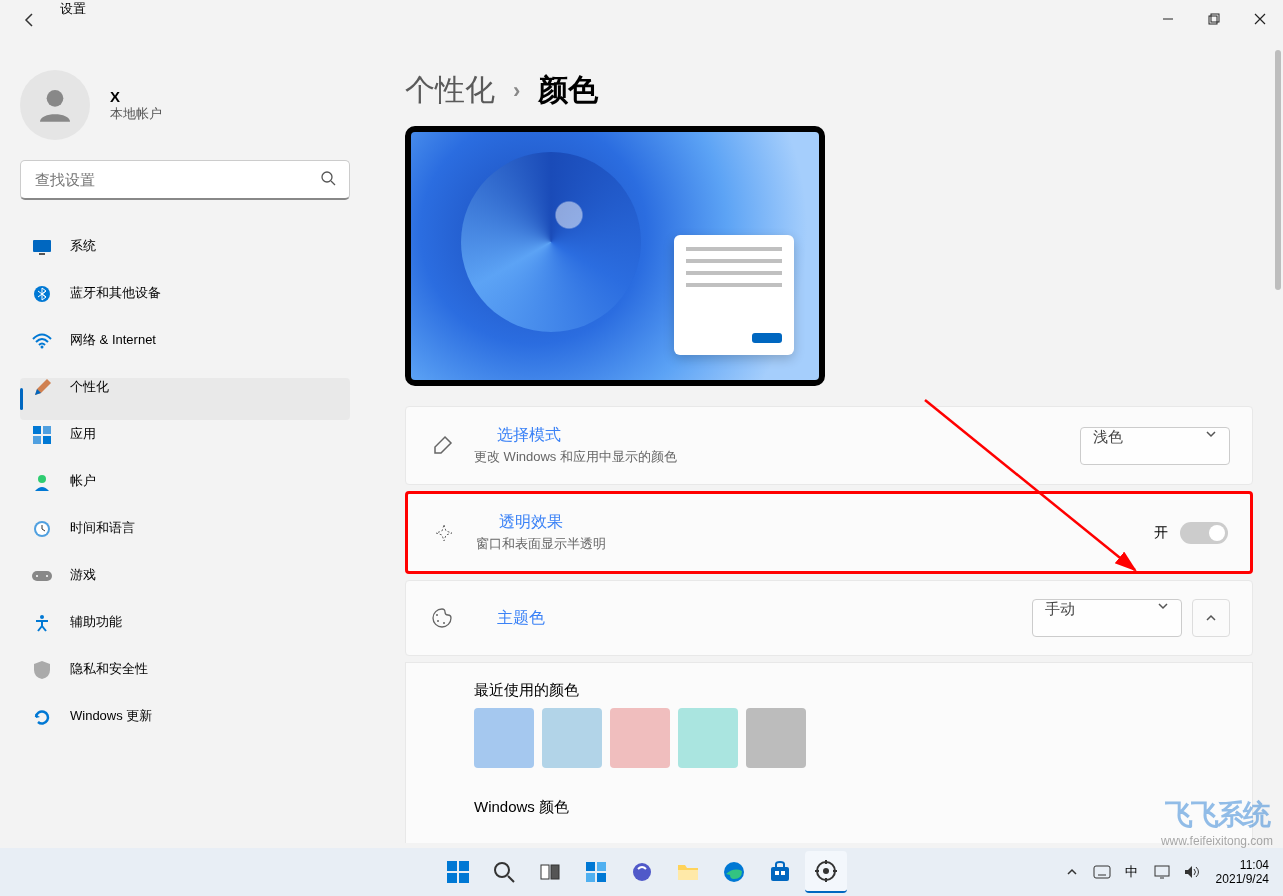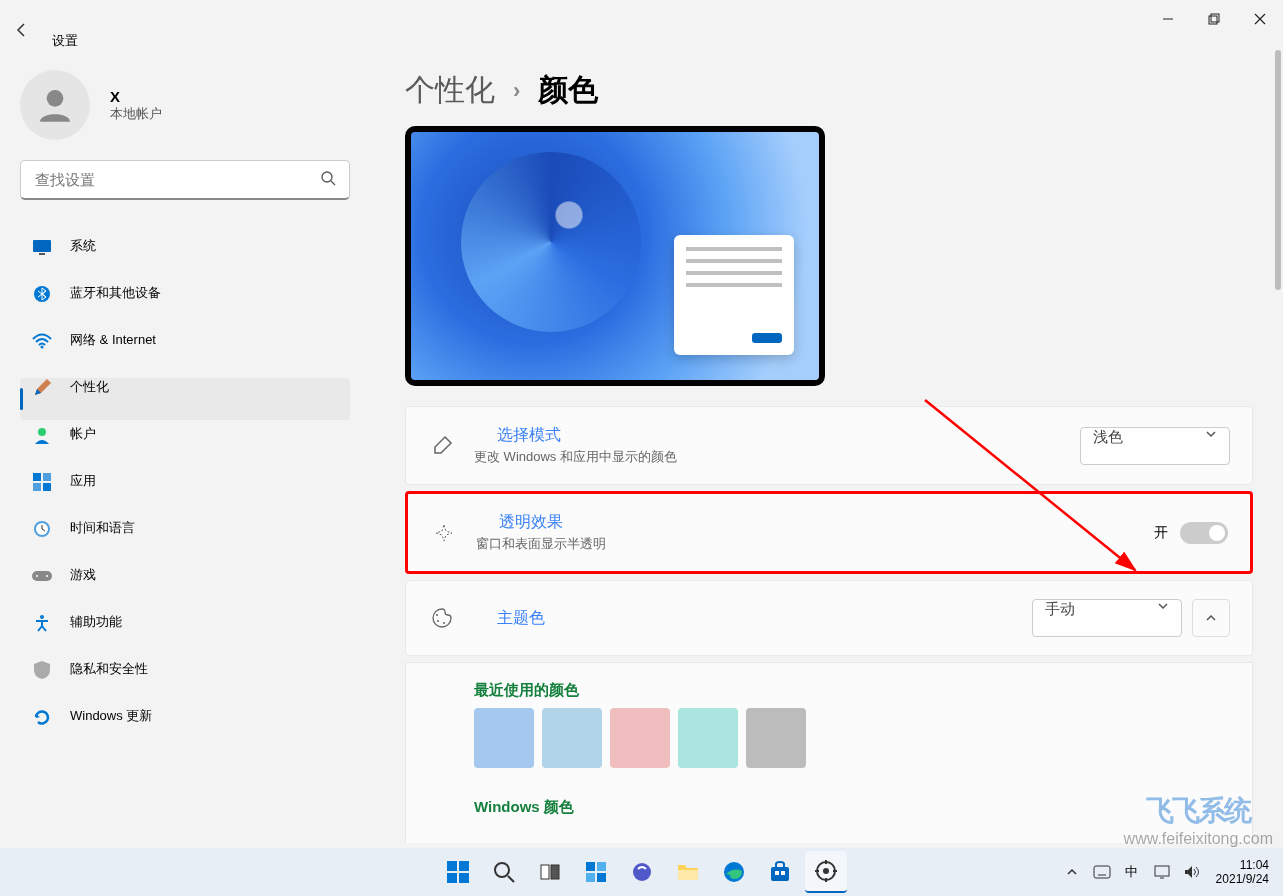--- a/index.html
+++ b/index.html
@@ -1,19 +1,19 @@
 <!DOCTYPE html>
 <html><head>
 <meta charset="utf-8">
 <style>
 * { box-sizing: border-box; margin: 0; padding: 0; font-family: "Microsoft YaHei", "Segoe UI", sans-serif; }
 body { width: 1283px; height: 896px; background: #f3f3f3; overflow: hidden; position: relative; }
 
 
-.titlebar { height: 50px; display: flex; align-items: flex-end; padding: 0 2px; }
+.titlebar { height: 50px; display: flex; align-items: flex-start; padding: 0 10px; }
 .back-btn { width: 40px; height: 40px; display: flex; align-items: center; justify-content: center; cursor: pointer; }
 .title-text { font-size: 13px; margin-left: 10px; }
 .win-controls { position: absolute; top: 0; right: 0; display: flex; }
 .win-btn { width: 46px; height: 38px; display: flex; align-items: center; justify-content: center; cursor: pointer; }
 
 
 .main { display: flex; height: calc(100% - 50px - 48px); }
 .sidebar { width: 370px; padding: 20px 20px 0 20px; flex-shrink: 0; }
 .content { flex: 1; padding: 20px 30px 0 35px; position: relative; }
 
@@ -60,21 +60,21 @@
 
 .dropdown { min-width: 150px; height: 38px; border: 1px solid #ccc; background: #fefefe; border-radius: 4px; padding: 0 12px; display: flex; justify-content: space-between; cursor: pointer; font-size: 15px; color: #444; }
 .toggle-wrap { display: flex; align-items: center; gap: 12px; }
 .toggle-label { font-size: 14px; }
 .toggle { width: 48px; height: 22px; background: #ccc; border-radius: 11px; position: relative; cursor: pointer; }
 .toggle::after { content: ""; position: absolute; right: 3px; top: 3px; width: 16px; height: 16px; background: #fff; border-radius: 50%; }
 .expand-btn { width: 38px; height: 38px; border: 1px solid #ddd; border-radius: 4px; display: flex; align-items: center; justify-content: center; margin-left: 10px; cursor: pointer; }
 
 
 .color-section { background: #fbfbfb; border: 1px solid #e8e8e8; border-left: 1px solid #e8e8e8; border-right: 1px solid #e8e8e8; border-bottom: none; padding: 18px 22px 18px 68px; }
-.section-label { font-size: 15px; color: #15803d; margin-bottom: 8px; font-weight: bold; }
+.section-label { font-size: 15px; color: #000000; margin-bottom: 8px; }
 .swatches { display: flex; gap: 8px; }
 .swatch { width: 60px; height: 60px; border-radius: 4px; }
 
 
 .arrow-svg { position: absolute; top: 340px; left: 545px; pointer-events: none; z-index: 5; }
 
 
 .scrollbar { position: absolute; right: 2px; top: 0; width: 6px; height: 240px; background: #bdbdbd; border-radius: 3px; }
 
 
@@ -82,21 +82,21 @@
 .task-center { position: absolute; left: 50%; transform: translateX(-50%); display: flex; gap: 4px; }
 .task-item { width: 42px; height: 42px; display: flex; align-items: center; justify-content: center; border-radius: 4px; cursor: pointer; }
 .task-item.active { background: #f3f7fc; border-bottom: 2px solid #0067c0; }
 .task-right { position: absolute; right: 8px; display: flex; align-items: center; gap: 6px; font-size: 12px; }
 .tray-icon { width: 24px; height: 24px; display: flex; align-items: center; justify-content: center; }
 .clock { text-align: right; line-height: 1.2; margin: 0 6px; }
 
 
 .watermark { position: absolute; bottom: 48px; right: 10px; opacity: 0.5; text-align: center; z-index: 10; pointer-events: none; }
 .wm-logo { font-size: 28px; font-weight: bold; color: #2a7fd4; letter-spacing: -2px; }
-.wm-url { font-size: 16px; color: #555; }
+.wm-url { font-size: 12px; color: #555; }
 </style>
 </head>
 <body>
 
 <div class="titlebar">
   <div class="back-btn">
     <svg width="16" height="16" viewBox="0 0 16 16">
         <path d="M10 2 L4 8 L10 14" stroke="#333" stroke-width="1.5" fill="none"></path>
       </svg>
   </div>
@@ -179,37 +179,37 @@
           <span class="nav-icon">
             <svg width="18" height="18" viewBox="0 0 18 18">
               <path d="M2 16 L4 10 L14 0 L18 4 L8 14 Z" fill="#d08050"></path>
               <path d="M2 16 L4 10 L8 14 Z" fill="#0067c0"></path>
             </svg>
           </span>
           <span>个性化</span>
         </div>
       <div class="nav-item">
           <span class="nav-icon">
-            <svg width="18" height="18" viewBox="0 0 18 18">
-              <circle cx="9" cy="6" r="4" fill="#2ecc71"></circle>
-              <path d="M2 18 Q9 10 16 18 Z" fill="#0078d4"></path>
-            </svg>
-          </span>
-          <span>帐户</span>
-        </div>
-      <div class="nav-item">
-          <span class="nav-icon">
             <svg width="18" height="18">
               <rect x="0" y="0" width="8" height="8" fill="#0078d4"></rect>
               <rect x="10" y="0" width="8" height="8" fill="#50a0e0"></rect>
               <rect x="0" y="10" width="8" height="8" fill="#50a0e0"></rect>
               <rect x="10" y="10" width="8" height="8" fill="#0078d4"></rect>
             </svg>
           </span>
           <span>应用</span>
+        </div>
+      <div class="nav-item">
+          <span class="nav-icon">
+            <svg width="18" height="18" viewBox="0 0 18 18">
+              <circle cx="9" cy="6" r="4" fill="#2ecc71"></circle>
+              <path d="M2 18 Q9 10 16 18 Z" fill="#0078d4"></path>
+            </svg>
+          </span>
+          <span>帐户</span>
         </div>
       <div class="nav-item">
           <span class="nav-icon">
             <svg width="18" height="18" viewBox="0 0 18 18">
               <circle cx="9" cy="9" r="8" fill="#50a0e0"></circle>
               <circle cx="9" cy="9" r="6" fill="#fff"></circle>
               <path d="M9 5 L9 9 L12 11" stroke="#333" fill="none"></path>
             </svg>
           </span>
           <span>时间和语言</span>

